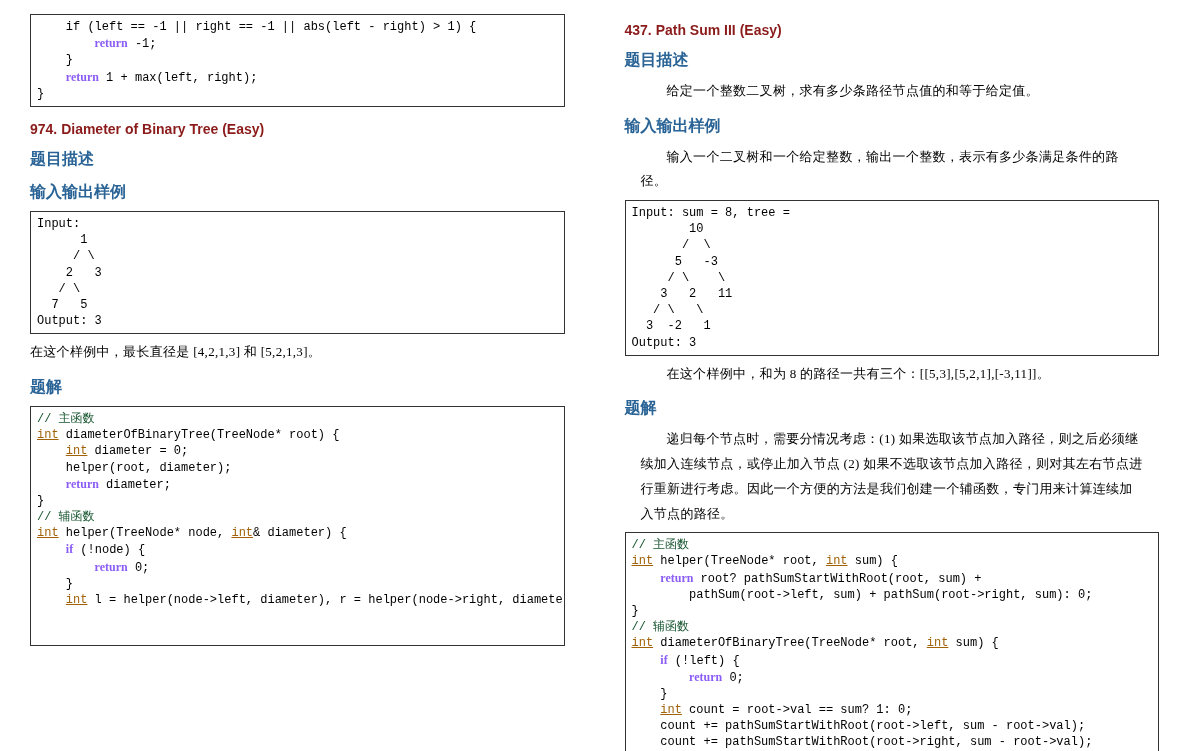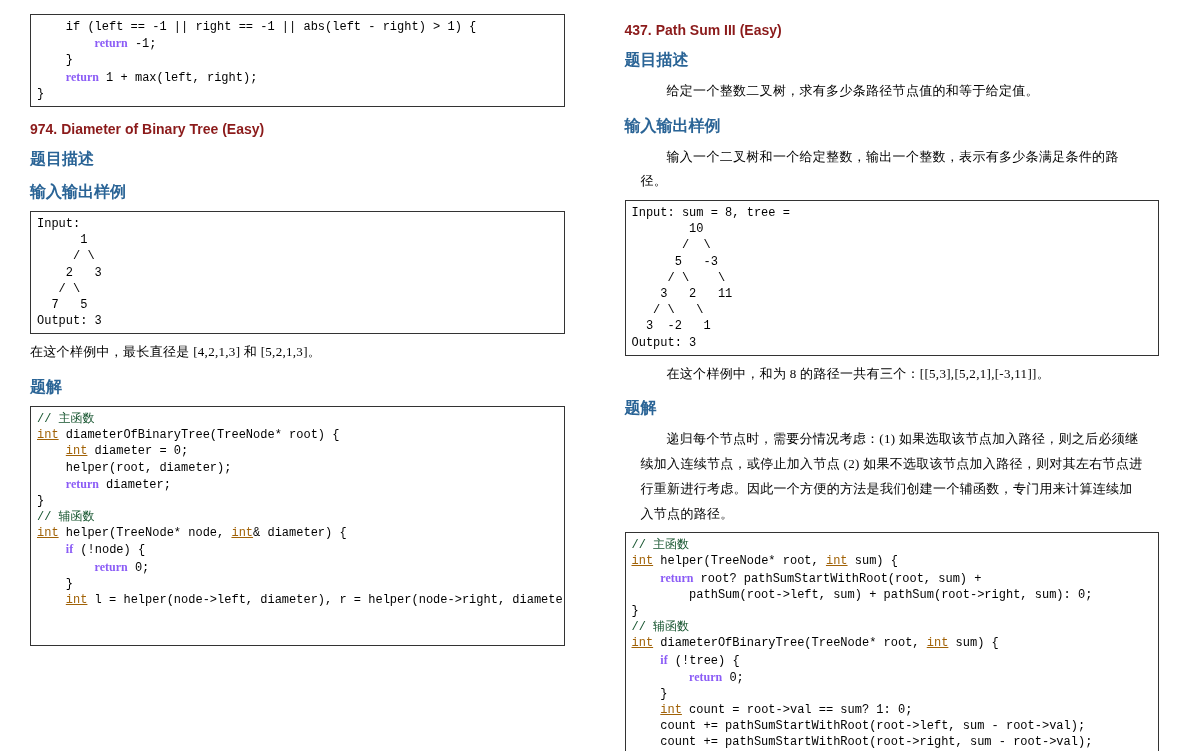--- a/index.html
+++ b/index.html
@@ -128,21 +128,21 @@
   <div class="sub-heading">题解</div>
   <div class="para">递归每个节点时，需要分情况考虑：(1) 如果选取该节点加入路径，则之后必须继续加入连续节点，或停止加入节点 (2) 如果不选取该节点加入路径，则对其左右节点进行重新进行考虑。因此一个方便的方法是我们创建一个辅函数，专门用来计算连续加入节点的路径。</div>
 
   <div class="code-block"><span class="cmt">// 主函数</span>
 <span class="kw-green">int</span><span> helper(TreeNode* root, </span><span class="kw-green">int</span><span> sum) {</span>
     <span class="kw-blue">return</span><span> root? pathSumStartWithRoot(root, sum) +</span>
 <span>        pathSum(root-&gt;left, sum) + pathSum(root-&gt;right, sum): 0;</span>
 <span>}</span>
 <span class="cmt">// 辅函数</span>
 <span class="kw-green">int</span><span> diameterOfBinaryTree(TreeNode* root, </span><span class="kw-green">int</span><span> sum) {</span>
-    <span class="kw-blue">if</span><span> (!tree) {</span>
+    <span class="kw-blue">if</span><span> (!left) {</span>
         <span class="kw-blue">return</span><span> 0;</span>
 <span>    }</span>
     <span class="kw-green">int</span><span> count = root-&gt;val == sum? 1: 0;</span>
 <span>    count += pathSumStartWithRoot(root-&gt;left, sum - root-&gt;val);</span>
 <span>    count += pathSumStartWithRoot(root-&gt;right, sum - root-&gt;val);</span>
     <span class="kw-blue">return</span><span> count;</span>
 <span>}</span></div>
 
   <div class="section-title">101. Symmetric Tree (Easy)</div>
 

